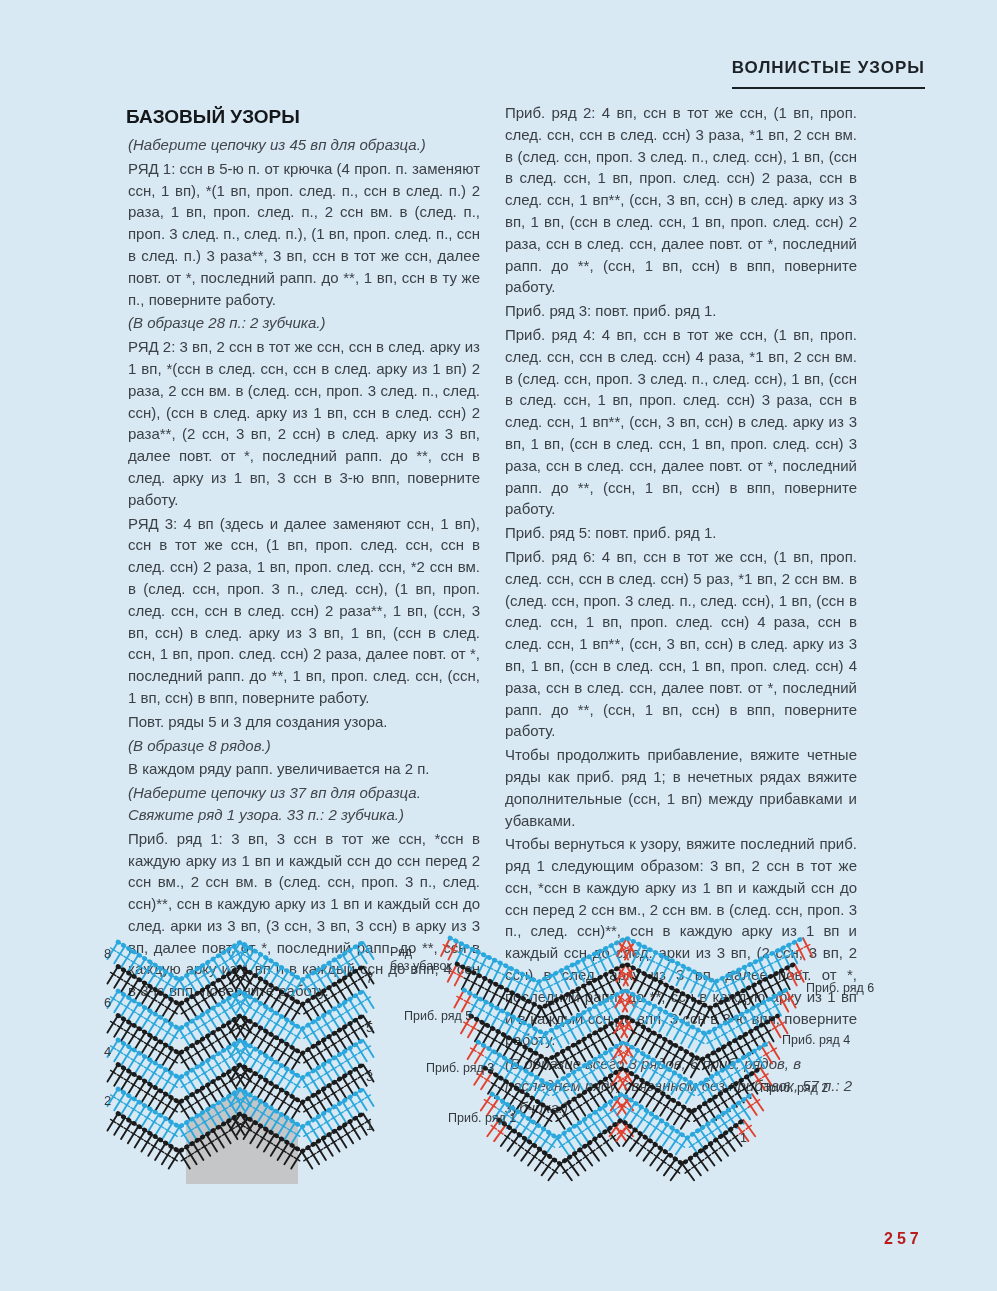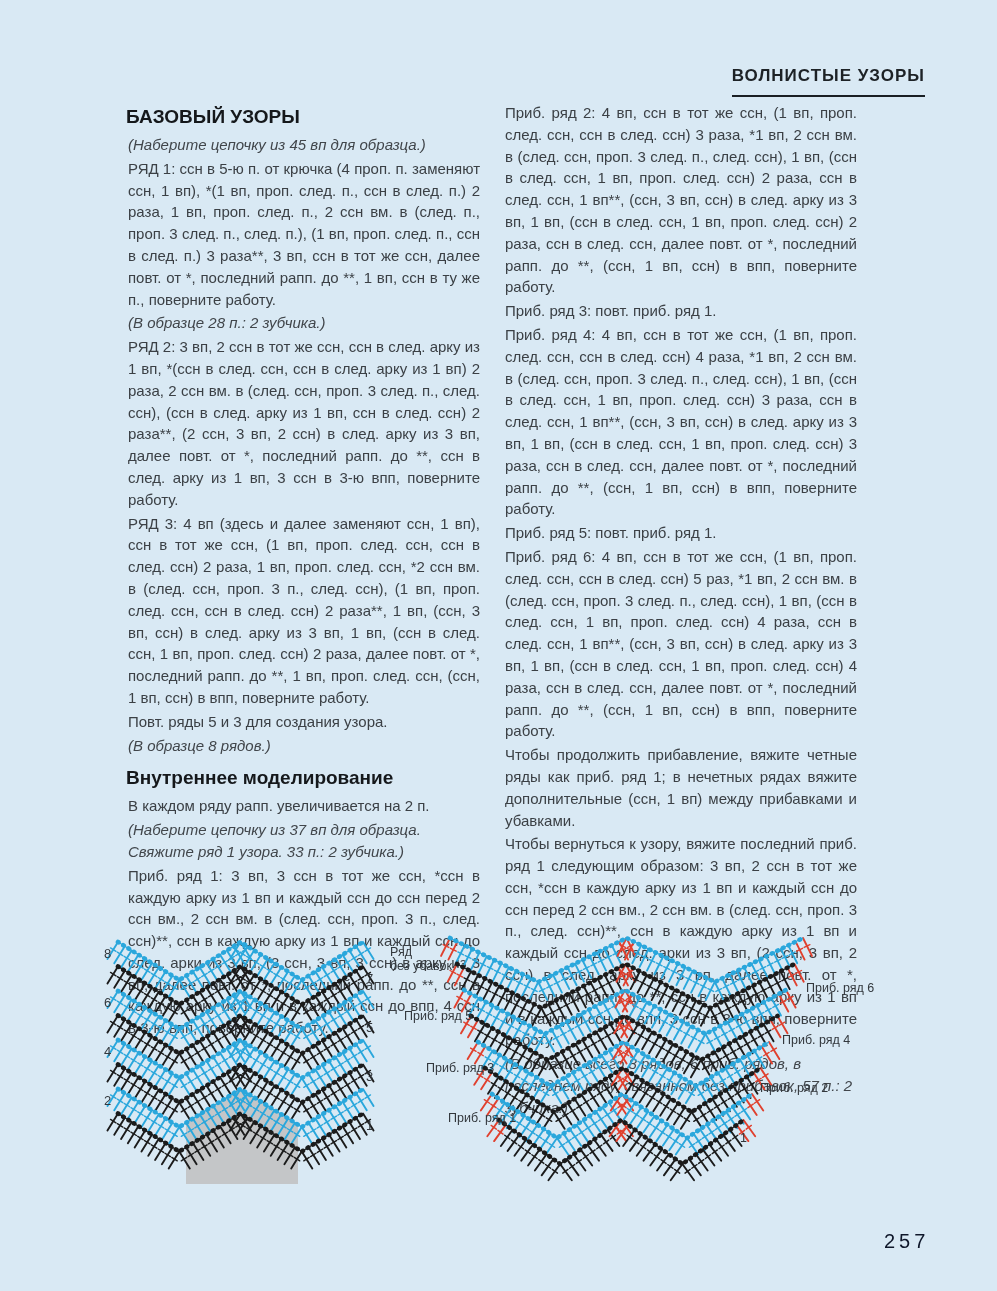--- a/index.html
+++ b/index.html
@@ -5,21 +5,21 @@
   html,body{margin:0;padding:0;}
   .page{
     position:relative;
     width:997px;height:1291px;
     background:#d9e9f4;
     font-family:"Liberation Sans", sans-serif;
     color:#3b4045;
     overflow:hidden;
   }
   .header{
-    position:absolute; top:66px; right:72px; text-align:left;
+    position:absolute; top:58px; right:72px; text-align:left;
   }
   .header-title{
     display:inline-block;
     font-size:17px; font-weight:bold; letter-spacing:1px;
     color:#1d2226;
     border-bottom:2px solid #1a1f24;
     padding-bottom:9px;
   }
   .col{
     position:absolute; width:356px;
@@ -33,42 +33,41 @@
     margin:0 0 4px 0 !important; line-height:26px;
   }
   .ph2{ margin-top:9px !important; }
   .pi{ font-style:italic; color:#41464b; }
   .pn{ text-align:justify; }
   .diagram{ position:absolute; }
   #diagram-left{ left:98px; top:930px; }
   #diagram-right{ left:388px; top:924px; }
   .page-number{
     position:absolute; left:884px; top:1230px;
-    font-size:20px; letter-spacing:4px; color:#0f172a;
+    font-size:16px; letter-spacing:4px; color:#b91c1c;font-weight:bold;
   }
   svg text{ font-family:"Liberation Sans", sans-serif; fill:#33383d; }
 </style>
 </head>
 <body>
 
 <div class="page">
   <div class="header">
     <span class="header-title">ВОЛНИСТЫЕ УЗОРЫ</span>
   </div>
 
   <div class="col col-left">
       <p class="ph">БАЗОВЫЙ УЗОРЫ</p>
       <p class="pi">(Наберите цепочку из 45 вп для образца.)</p>
       <p class="pn">РЯД 1: ссн в 5-ю п. от крючка (4 проп. п. заменяют ссн, 1 вп), *(1 вп, проп. след. п., ссн в след. п.) 2 раза, 1 вп, проп. след. п., 2 ссн вм. в (след. п., проп. 3 след. п., след. п.), (1 вп, проп. след. п., ссн в след. п.) 3 раза**, 3 вп, ссн в тот же ссн, далее повт. от *, последний рапп. до **, 1 вп, ссн в ту же п., поверните работу.</p>
       <p class="pi">(В образце 28 п.: 2 зубчика.)</p>
       <p class="pn">РЯД 2: 3 вп, 2 ссн в тот же ссн, ссн в след. арку из 1 вп, *(ссн в след. ссн, ссн в след. арку из 1 вп) 2 раза, 2 ссн вм. в (след. ссн, проп. 3 след. п., след. ссн), (ссн в след. арку из 1 вп, ссн в след. ссн) 2 раза**, (2 ссн, 3 вп, 2 ссн) в след. арку из 3 вп, далее повт. от *, последний рапп. до **, ссн в след. арку из 1 вп, 3 ссн в 3-ю впп, поверните работу.</p>
       <p class="pn">РЯД 3: 4 вп (здесь и далее заменяют ссн, 1 вп), ссн в тот же ссн, (1 вп, проп. след. ссн, ссн в след. ссн) 2 раза, 1 вп, проп. след. ссн, *2 ссн вм. в (след. ссн, проп. 3 п., след. ссн), (1 вп, проп. след. ссн, ссн в след. ссн) 2 раза**, 1 вп, (ссн, 3 вп, ссн) в след. арку из 3 вп, 1 вп, (ссн в след. ссн, 1 вп, проп. след. ссн) 2 раза, далее повт. от *, последний рапп. до **, 1 вп, проп. след. ссн, (ссн, 1 вп, ссн) в впп, поверните работу.</p>
       <p class="pn">Повт. ряды 5 и 3 для создания узора.</p>
       <p class="pi">(В образце 8 рядов.)</p>
-      <p class="ph ph2">Внутреннее моделирование</p>
       <p class="pn">В каждом ряду рапп. увеличивается на 2 п.</p>
       <p class="pi">(Наберите цепочку из 37 вп для образца. Свяжите ряд 1 узора. 33 п.: 2 зубчика.)</p>
       <p class="pn">Приб. ряд 1: 3 вп, 3 ссн в тот же ссн, *ссн в каждую арку из 1 вп и каждый ссн до ссн перед 2 ссн вм., 2 ссн вм. в (след. ссн, проп. 3 п., след. ссн)**, ссн в каждую арку из 1 вп и каждый ссн до след. арки из 3 вп, (3 ссн, 3 вп, 3 ссн) в арку из 3 вп, далее повт. от *, последний рапп. до **, ссн в каждую арку из 1 вп и в каждый ссн до впп, 4 ссн в 3-ю впп, поверните работу.</p>
     </div>
   <div class="col col-right">
       <p class="pn">Приб. ряд 2: 4 вп, ссн в тот же ссн, (1 вп, проп. след. ссн, ссн в след. ссн) 3 раза, *1 вп, 2 ссн вм. в (след. ссн, проп. 3 след. п., след. ссн), 1 вп, (ссн в след. ссн, 1 вп, проп. след. ссн) 2 раза, ссн в след. ссн, 1 вп**, (ссн, 3 вп, ссн) в след. арку из 3 вп, 1 вп, (ссн в след. ссн, 1 вп, проп. след. ссн) 2 раза, ссн в след. ссн, далее повт. от *, последний рапп. до **, (ссн, 1 вп, ссн) в впп, поверните работу.</p>
       <p class="pn">Приб. ряд 3: повт. приб. ряд 1.</p>
       <p class="pn">Приб. ряд 4: 4 вп, ссн в тот же ссн, (1 вп, проп. след. ссн, ссн в след. ссн) 4 раза, *1 вп, 2 ссн вм. в (след. ссн, проп. 3 след. п., след. ссн), 1 вп, (ссн в след. ссн, 1 вп, проп. след. ссн) 3 раза, ссн в след. ссн, 1 вп**, (ссн, 3 вп, ссн) в след. арку из 3 вп, 1 вп, (ссн в след. ссн, 1 вп, проп. след. ссн) 3 раза, ссн в след. ссн, далее повт. от *, последний рапп. до **, (ссн, 1 вп, ссн) в впп, поверните работу.</p>
       <p class="pn">Приб. ряд 5: повт. приб. ряд 1.</p>
       <p class="pn">Приб. ряд 6: 4 вп, ссн в тот же ссн, (1 вп, проп. след. ссн, ссн в след. ссн) 5 раз, *1 вп, 2 ссн вм. в (след. ссн, проп. 3 след. п., след. ссн), 1 вп, (ссн в след. ссн, 1 вп, проп. след. ссн) 4 раза, ссн в след. ссн, 1 вп**, (ссн, 3 вп, ссн) в след. арку из 3 вп, 1 вп, (ссн в след. ссн, 1 вп, проп. след. ссн) 4 раза, ссн в след. ссн, далее повт. от *, последний рапп. до **, (ссн, 1 вп, ссн) в впп, поверните работу.</p>

